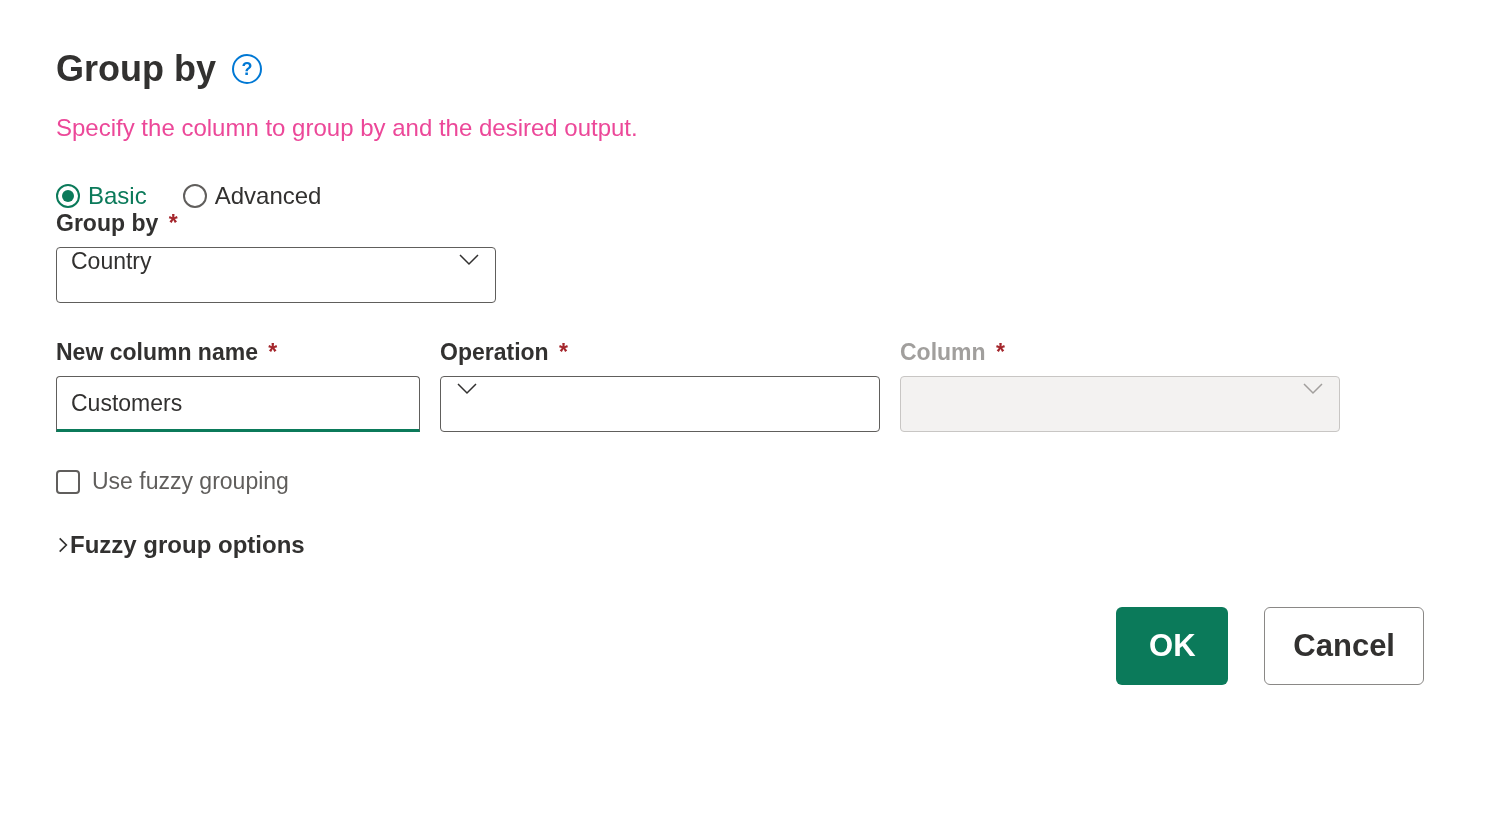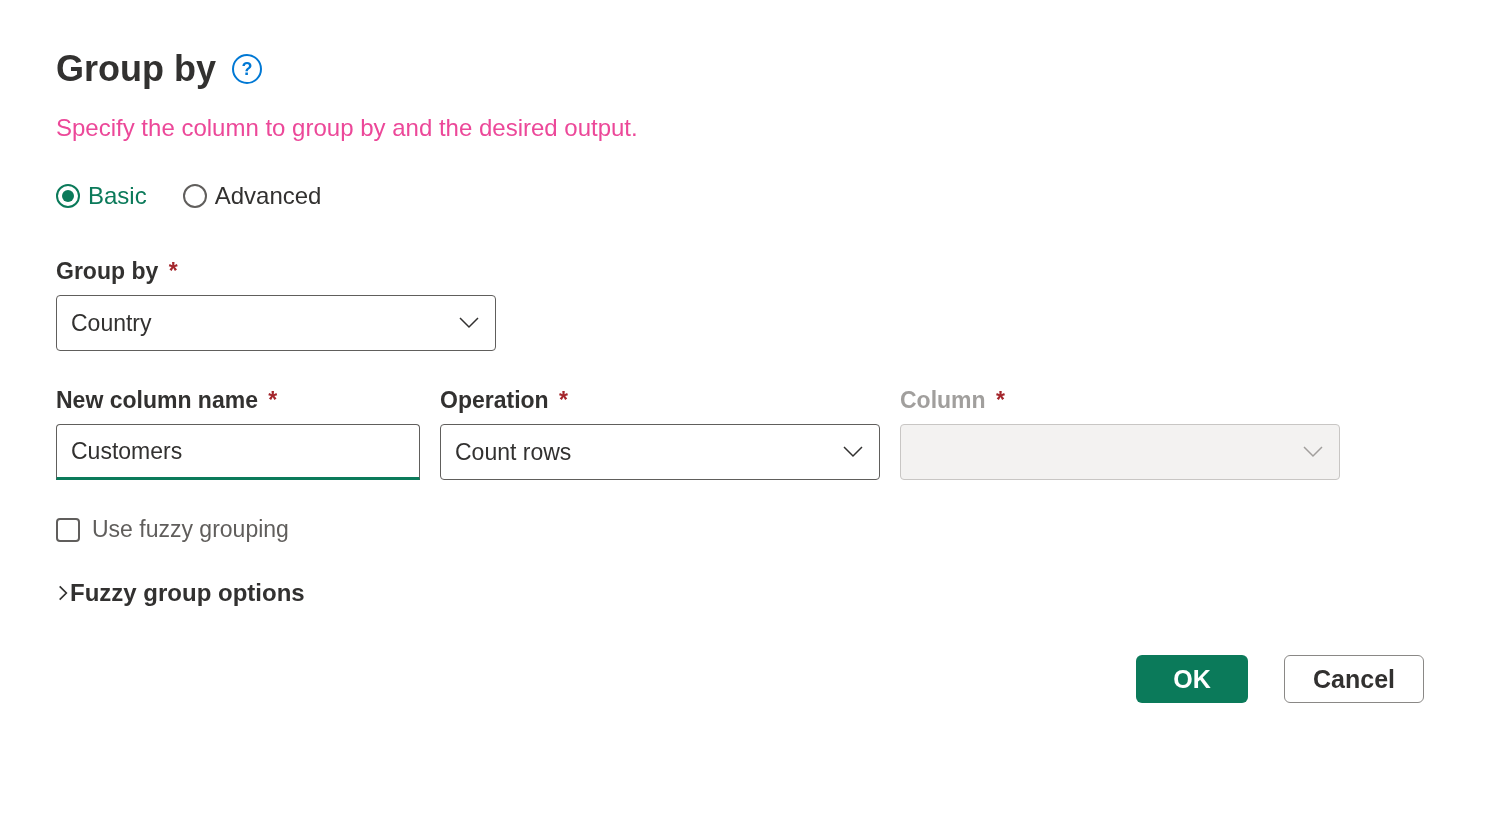--- a/index.html
+++ b/index.html
@@ -39,21 +39,20 @@
       cursor: pointer;
     }
     .description {
       font-size: 24px;
       color: #ec4899;
       margin-bottom: 40px;
     }
     .radio-group {
       display: flex;
       gap: 36px;
-      margin-bottom: 48px;
     }
     .radio-option {
       display: flex;
       align-items: center;
       gap: 8px;
       cursor: pointer;
       font-size: 24px;
     }
     .radio-circle {
       width: 24px;
@@ -100,21 +99,21 @@
       margin-left: 4px;
     }
     .dropdown {
       position: relative;
       width: 440px;
       height: 56px;
       border: 1px solid #605e5c;
       border-radius: 4px;
       background: #ffffff;
       display: flex;
-      align-items: center;
+      align-items: flex-start;
       padding: 0 14px;
       cursor: pointer;
     }
     .dropdown.disabled {
       background: #f3f2f1;
       border-color: #c8c6c4;
       cursor: default;
     }
     .dropdown-value {
       flex: 1;
@@ -192,23 +191,23 @@
       color: #323130;
     }
     .button-row {
       display: flex;
       justify-content: flex-end;
       gap: 36px;
       padding-right: 8px;
     }
     .btn {
       min-width: 112px;
-      height: 48px;
+      height: 78px;
       border-radius: 6px;
-      font-size: 25px;
+      font-size: 31px;
       font-weight: 600;
       cursor: pointer;
       display: flex;
       align-items: center;
       justify-content: center;
       padding: 0 28px;
     }
     .btn-primary {
       background: #0b7a5a;
       color: #ffffff;
@@ -266,21 +265,20 @@
     </label>
     <input type="text" class="text-input" value="Customers" style="">
   </div>
 
   <div class="col">
     <label class="field-label">
       <span>Operation</span>
       <span class="required">*</span>
     </label>
     <div class="dropdown">
-      <span class="dropdown-value">Count rows</span>
       <span class="chevron-down">
         <svg viewBox="0 0 20 12" fill="none" stroke="#323130" stroke-width="1.5">
             <path d="M1 1 L10 10 L19 1"></path>
           </svg>
       </span>
     </div>
   </div>
 
   <div class="col">
     <label class="field-label disabled">

